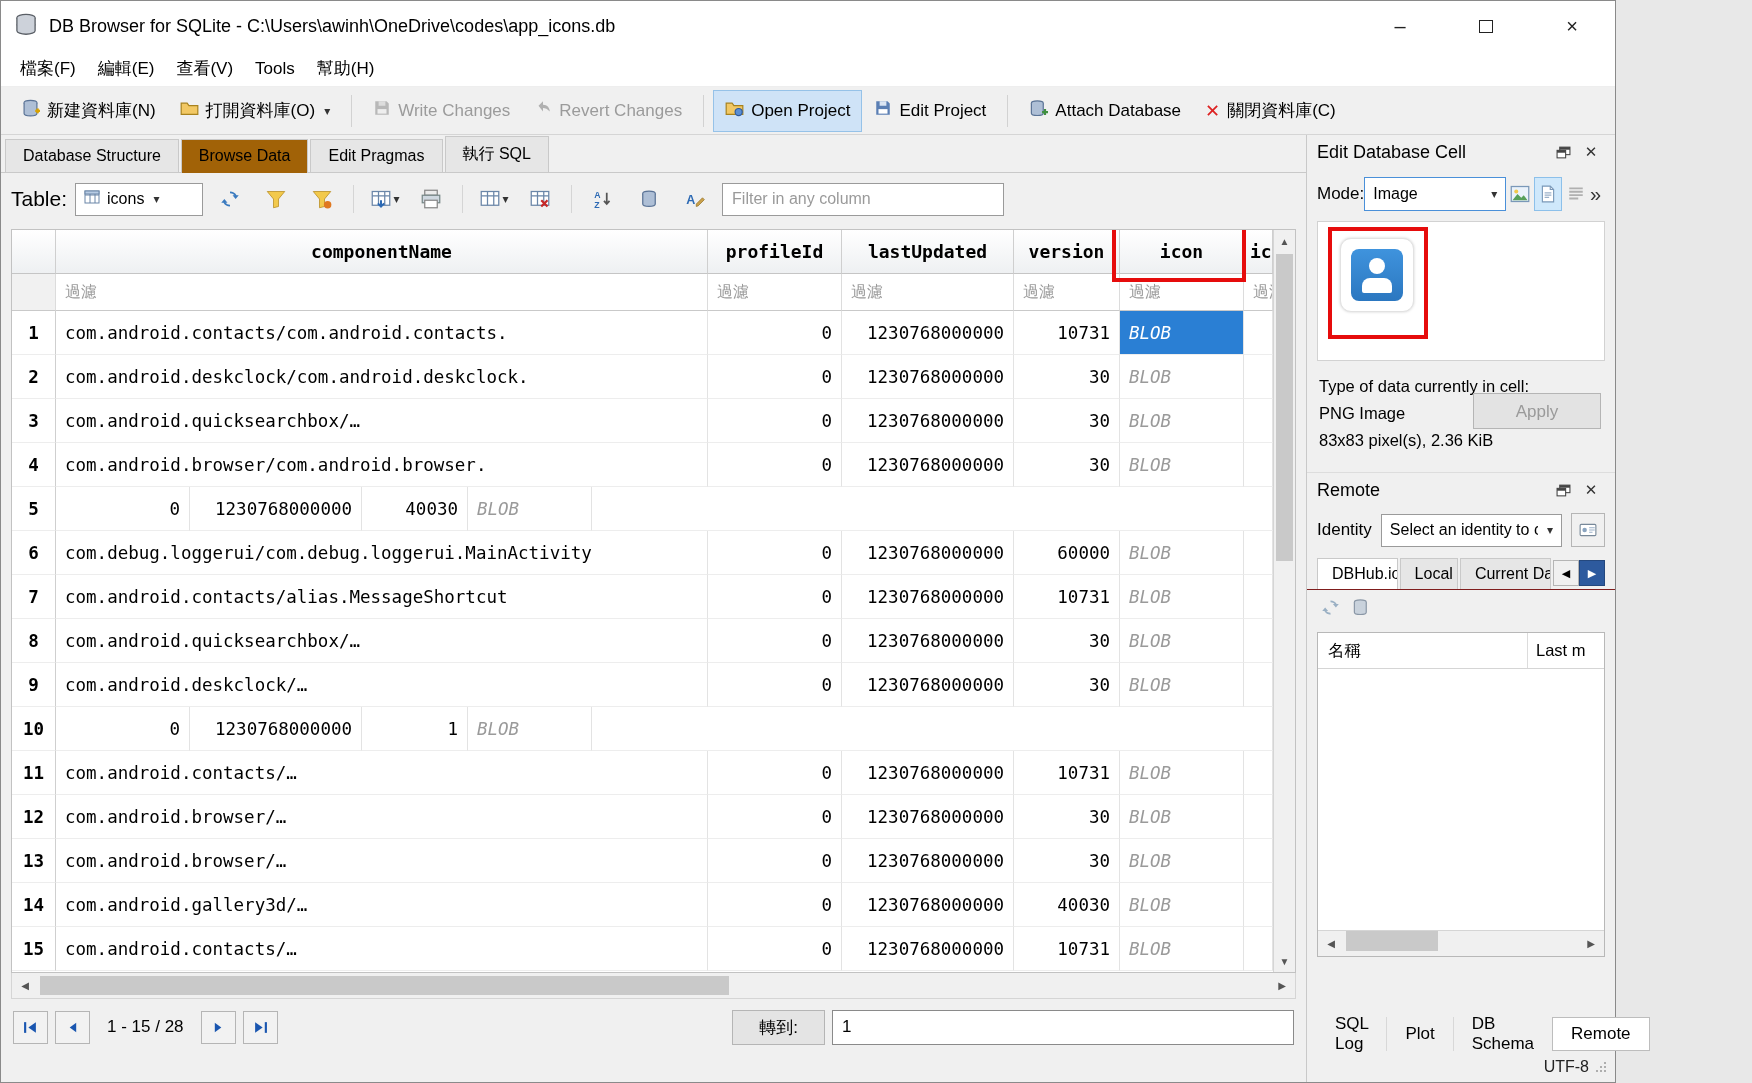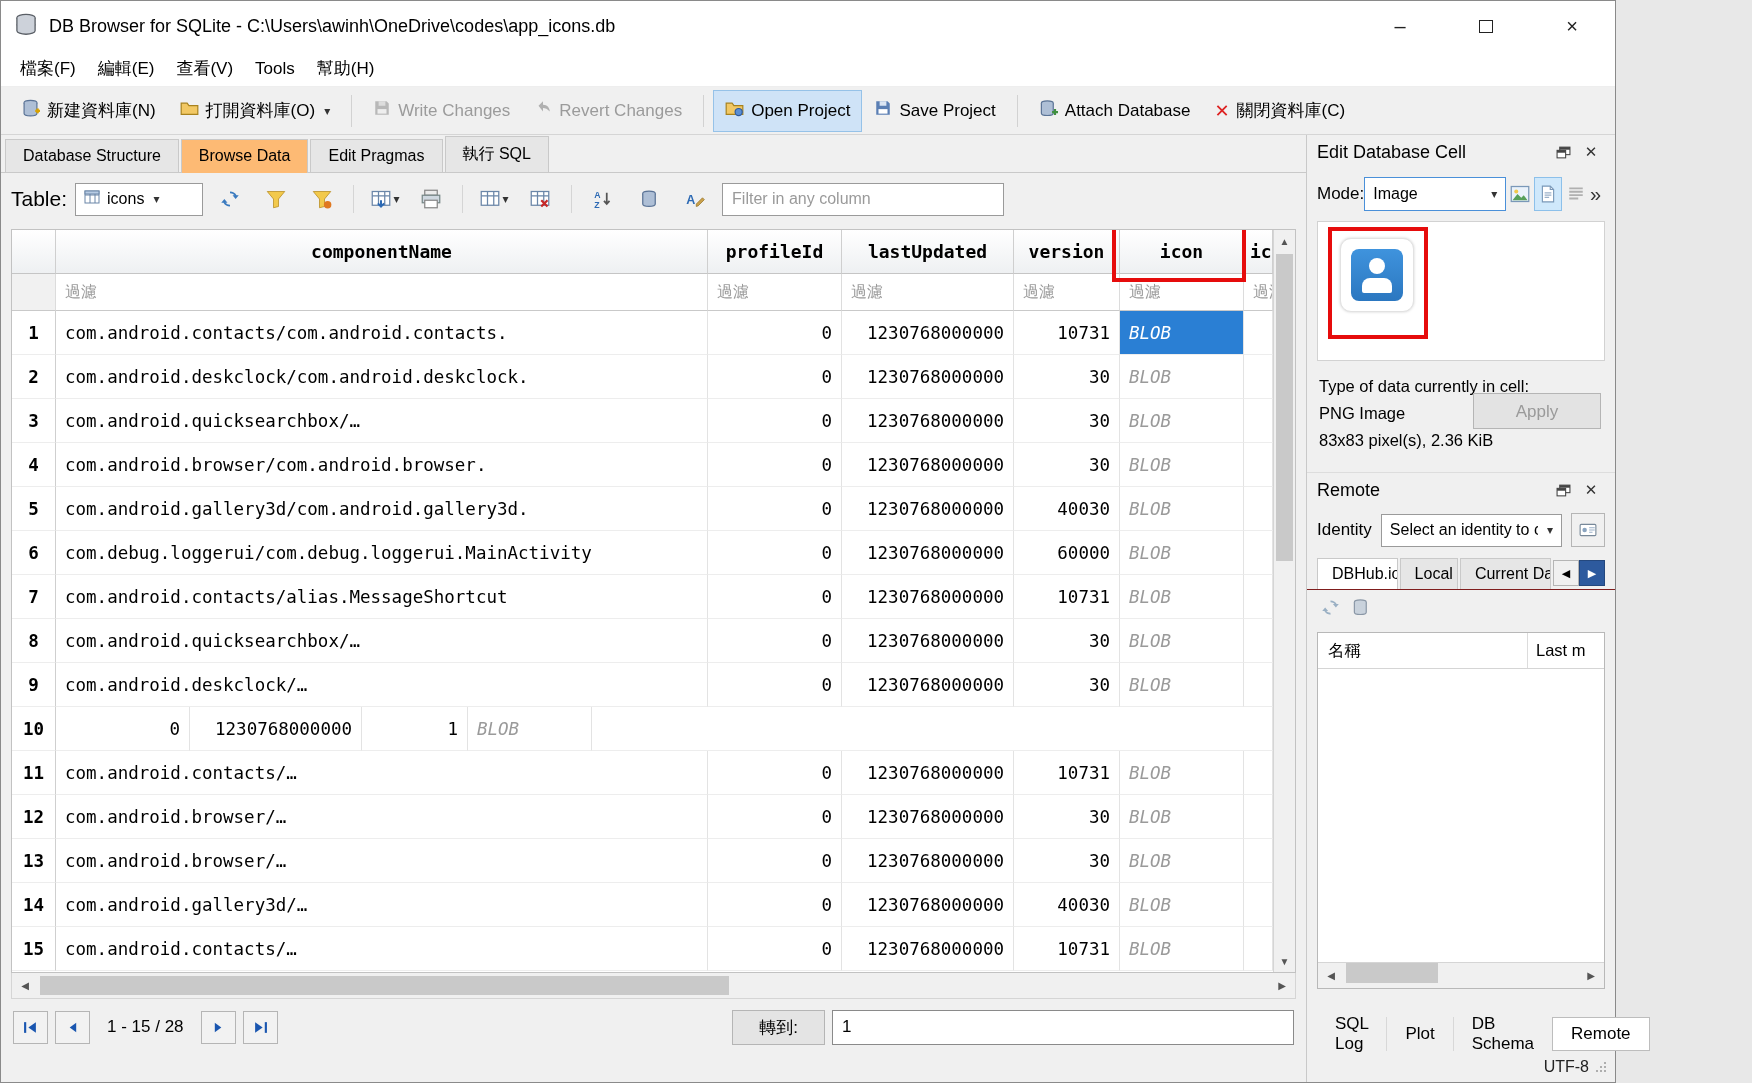--- a/index.html
+++ b/index.html
@@ -28,21 +28,21 @@
   .red-x{color:#d22;font-weight:bold;font-size:18px;}
 
   
   .main{flex:1;display:flex;min-height:0;}
   .left{width:1306px;display:flex;flex-direction:column;background:#f0f0f0;border-right:1px solid #c9c9c9;flex:0 0 auto;}
   .right{flex:1;display:flex;flex-direction:column;background:#f0f0f0;min-width:0;}
 
   
   .doc-tabs{height:38px;display:flex;align-items:flex-end;padding-left:4px;border-bottom:1px solid #c9c9c9;flex:0 0 auto;}
   .doc-tab{padding:7px 17px;font-size:16px;border:1px solid #c9c9c9;border-bottom:none;background:#e6e6e6;margin-right:2px;}
-  .doc-tab.active{background:#fdba74;position:relative;top:1px;padding-bottom:8px;}
+  .doc-tab.active{background:#a16207;position:relative;top:1px;padding-bottom:8px;}
 
   
   .browse-bar{height:52px;display:flex;align-items:center;padding:0 10px;gap:8px;flex:0 0 auto;}
   .combo{display:flex;align-items:center;border:1px solid #9a9a9a;background:#fff;height:33px;padding:0 8px;gap:7px;font-size:16px;}
   .icon-btn{width:38px;height:36px;display:flex;align-items:center;justify-content:center;gap:1px;}
   .mini-sep{width:1px;height:28px;background:#d5d5d5;margin:0 4px;}
   .filter-input{width:282px;height:33px;border:1px solid #9a9a9a;background:#fff;padding:0 9px;font-size:16px;color:#444;}
   .filter-input::placeholder{color:#9a9a9a;}
 
   
@@ -119,21 +119,21 @@
   .tab-arrow.dark{background:#2d5a9e;color:#fff;border-color:#24487e;}
   .r-toolbar{height:38px;display:flex;align-items:center;gap:12px;padding:0 14px;flex:0 0 auto;}
   .r-list{flex:1;margin:4px 10px 0 10px;background:#fff;border:1px solid #b8b8b8;display:flex;flex-direction:column;min-height:0;}
   .r-list-header{height:36px;display:flex;border-bottom:1px solid #d5d5d5;flex:0 0 auto;font-size:16.5px;}
   .r-col-name{flex:1;display:flex;align-items:center;padding-left:10px;border-right:1px solid #dcdcdc;}
   .r-col-last{width:76px;display:flex;align-items:center;padding-left:8px;overflow:hidden;white-space:nowrap;}
   .r-list-body{flex:1;}
   .r-hscroll{height:26px;border-top:1px solid #d5d5d5;background:#f0f0f0;display:flex;align-items:center;flex:0 0 auto;}
   .r-hthumb{width:92px;height:20px;background:#c9c9c9;margin-left:2px;}
 
-  .dock-tabs{height:34px;display:flex;align-items:stretch;padding:0 10px;flex:0 0 auto;}
+  .dock-tabs{height:34px;display:flex;align-items:stretch;padding:0 10px;flex:0 0 auto;margin-top:32px;}
   .dock-tab{padding:0 18px;display:flex;align-items:center;font-size:17px;border-left:1px solid #d8d8d8;}
   .dock-tab:first-child{border-left:none;}
   .dock-tab.active{background:#fff;border:1px solid #bdbdbd;}
   .status-row{height:31px;display:flex;align-items:center;justify-content:flex-end;padding-right:8px;gap:6px;font-size:16px;color:#222;flex:0 0 auto;}
   .grip{display:flex;align-items:flex-end;}
 </style>
 </head>
 <body>
 
 <div class="window">
@@ -202,21 +202,21 @@
             <circle cx="11.5" cy="11" r="3" fill="#5b8fd4" stroke="#2d5a9e"></circle>
           </svg></span>
       <span>Open Project</span>
     </div>
     <div class="tb-btn">
       <span><svg width="18" height="18" viewBox="0 0 16 16">
             <path d="M2 2h10l2 2v10H2z" fill="#5b7fb4"></path>
             <rect x="4" y="9" width="8" height="4" fill="#fff"></rect>
             <rect x="5" y="2" width="6" height="4" fill="#dce6f4"></rect>
           </svg></span>
-      <span>Save Project</span>
+      <span>Edit Project</span>
     </div>
     <div class="tb-sep"></div>
     <div class="tb-btn">
       <span><svg width="19" height="19" viewBox="0 0 16 16">
             <ellipse cx="7" cy="3.5" rx="5" ry="1.9" fill="#aebfd6" stroke="#5a7396"></ellipse>
             <path d="M2 3.5v8.5c0 1 2.2 1.9 5 1.9s5-.9 5-1.9V3.5" fill="#aebfd6" stroke="#5a7396"></path>
             <path d="M11 11h5M13.5 8.5v5" stroke="#3f8f3f" stroke-width="1.8"></path>
           </svg></span>
       <span>Attach Database</span>
     </div>
@@ -384,21 +384,20 @@
                 <div class="cell c0 num">4</div>
                 <div class="cell c1">com.android.browser/com.android.browser.</div>
                 <div class="cell c2 r">0</div>
                 <div class="cell c3 r">1230768000000</div>
                 <div class="cell c4 r">30</div>
                 <div class="cell c5 blob">BLOB</div>
                 <div class="cell c6"></div>
               </div>
               <div class="grid-row">
                 <div class="cell c0 num">5</div>
-                <div class="cell c1">com.android.gallery3d/com.android.gallery3d.</div>
                 <div class="cell c2 r">0</div>
                 <div class="cell c3 r">1230768000000</div>
                 <div class="cell c4 r">40030</div>
                 <div class="cell c5 blob">BLOB</div>
                 <div class="cell c6"></div>
               </div>
               <div class="grid-row">
                 <div class="cell c0 num">6</div>
                 <div class="cell c1">com.debug.loggerui/com.debug.loggerui.MainActivity</div>
                 <div class="cell c2 r">0</div>

